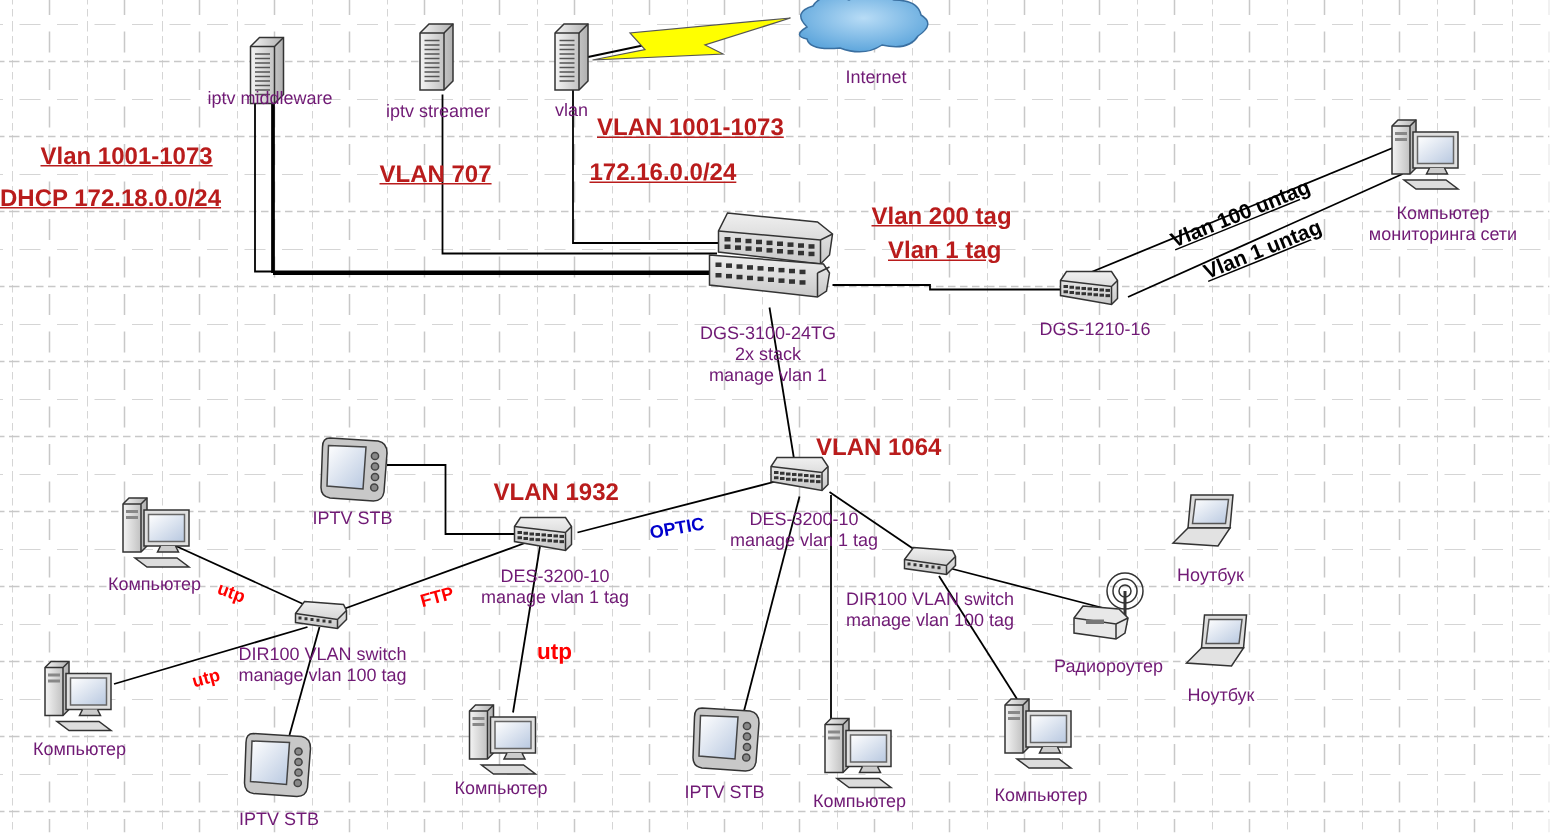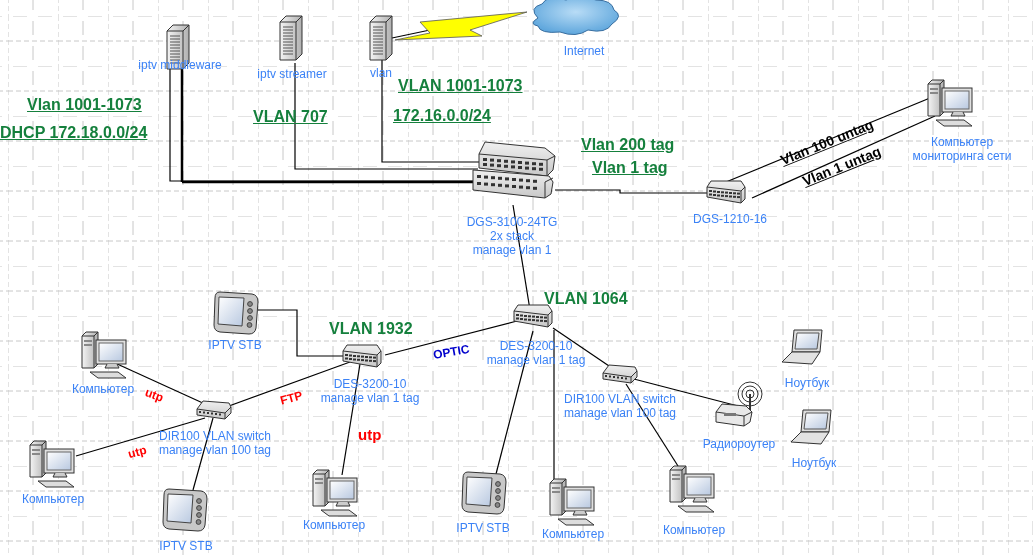--- a/index.html
+++ b/index.html
@@ -1,20 +1,20 @@
 <!DOCTYPE html>
 <html><head>
 <meta charset="utf-8">
 <style>
   html, body { margin:0; padding:0; background:#ffffff; }
   body { width:1033px; height:555px; overflow:hidden; position:relative; font-family:"Liberation Sans", sans-serif; }
   #canvas { position:absolute; left:0; top:0; width:1033px; height:555px; }
-  .lbl { position:absolute; font-family:"Liberation Sans", sans-serif; font-size:12px; color:#3b82f6; white-space:nowrap; line-height:14px; text-align:center; transform:translateX(-50%); }
+  .lbl { position:absolute; font-family:"Liberation Sans", sans-serif; font-size:12px; color:#701a75; white-space:nowrap; line-height:14px; text-align:center; transform:translateX(-50%); }
   .lbl div { display:block; }
-  .big { position:absolute; font-family:"Liberation Sans", sans-serif; font-weight:bold; font-size:16px; color:#15803d; white-space:nowrap; line-height:18px; }
+  .big { position:absolute; font-family:"Liberation Sans", sans-serif; font-weight:bold; font-size:16px; color:#b91c1c; white-space:nowrap; line-height:18px; }
   .big.u { text-decoration:underline; }
   .red { position:absolute; font-family:"Liberation Sans", sans-serif; font-weight:bold; color:#ff0000; white-space:nowrap; }
   .blue { position:absolute; font-family:"Liberation Sans", sans-serif; font-weight:bold; color:#0000cc; white-space:nowrap; }
   .rot { position:absolute; font-family:"Liberation Sans", sans-serif; font-weight:bold; font-size:14px; color:#000; text-decoration:underline; white-space:nowrap; transform-origin:left bottom; }
 </style>
 </head>
 <body>
 
 <svg id="canvas" xmlns="http://www.w3.org/2000/svg" width="1033" height="555" viewBox="0 0 1033 555">
   <defs>

